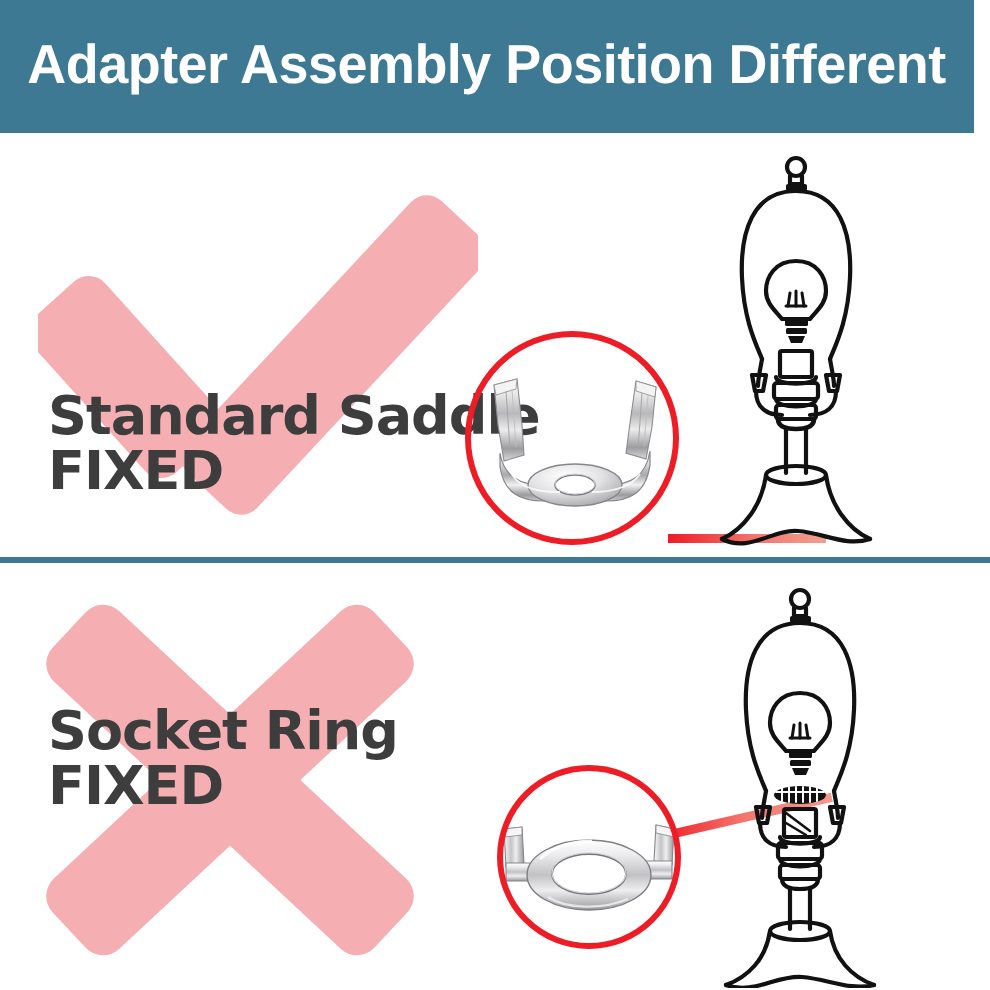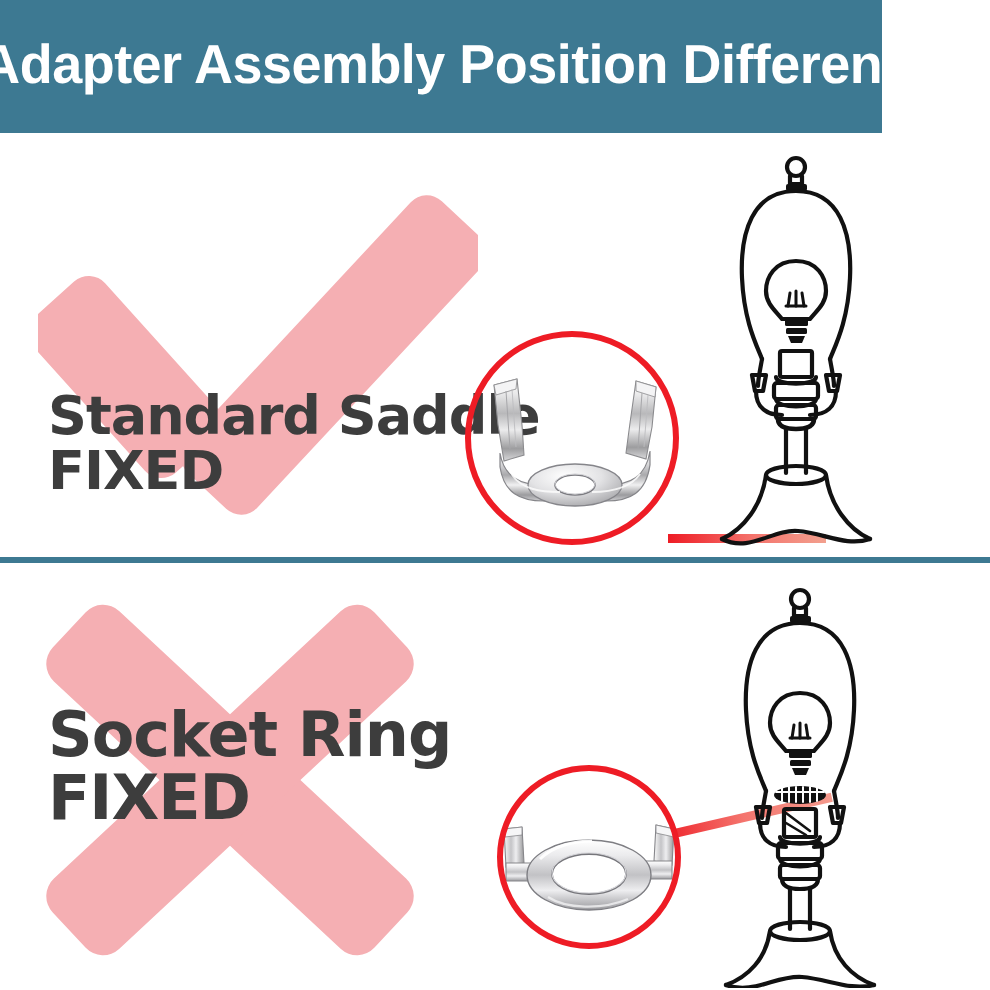--- a/index.html
+++ b/index.html
@@ -17,21 +17,21 @@
     height: 990px;
     background: #ffffff;
     overflow: hidden;
   }
 
   
   .banner {
     position: absolute;
     left: 0;
     top: 0;
-    width: 882px;
+    width: 974px;
     height: 133px;
     background: #3d7992;
     display: flex;
     align-items: center;
     justify-content: center;
     box-sizing: border-box;
     padding-bottom: 6px;
   }
   .banner-title {
     color: #ffffff;
@@ -76,21 +76,21 @@
   .headline {
     position: absolute;
     color: #3d3d3d;
     font-family: "DejaVu Sans", sans-serif;
     font-weight: bold;
     line-height: 1.02;
     letter-spacing: -1px;
     white-space: pre-line;
   }
   #headline-top    { left: 48px; top: 255px; font-size: 54px; }
-  #headline-bottom { left: 48px; top: 140px; font-size: 62px; }
+  #headline-bottom { left: 48px; top: 140px; font-size: 54px; }
 
   
   .callout {
     position: absolute;
   }
   #callout-top    { left: 460px; top: 192px; width: 230px; height: 230px; }
   #callout-bottom { left: 492px; top: 196px; width: 200px; height: 200px; }
 
   
   .lamp {

